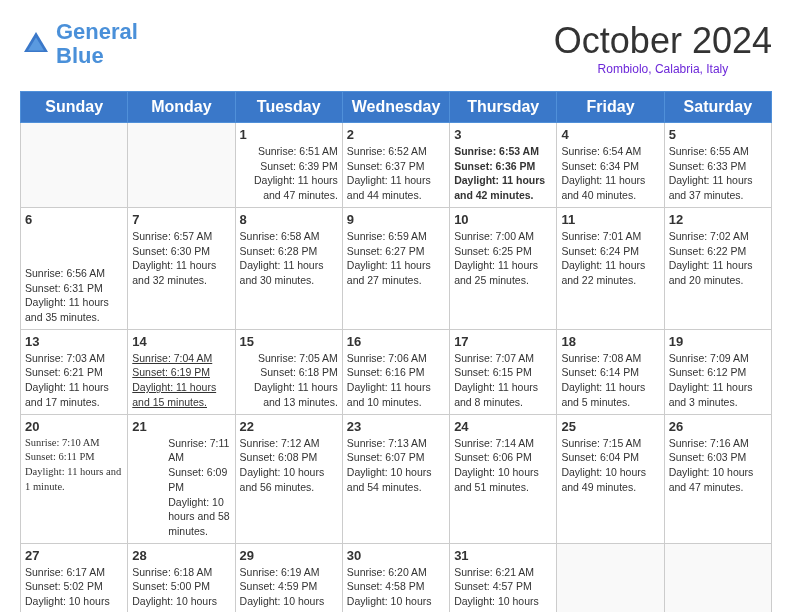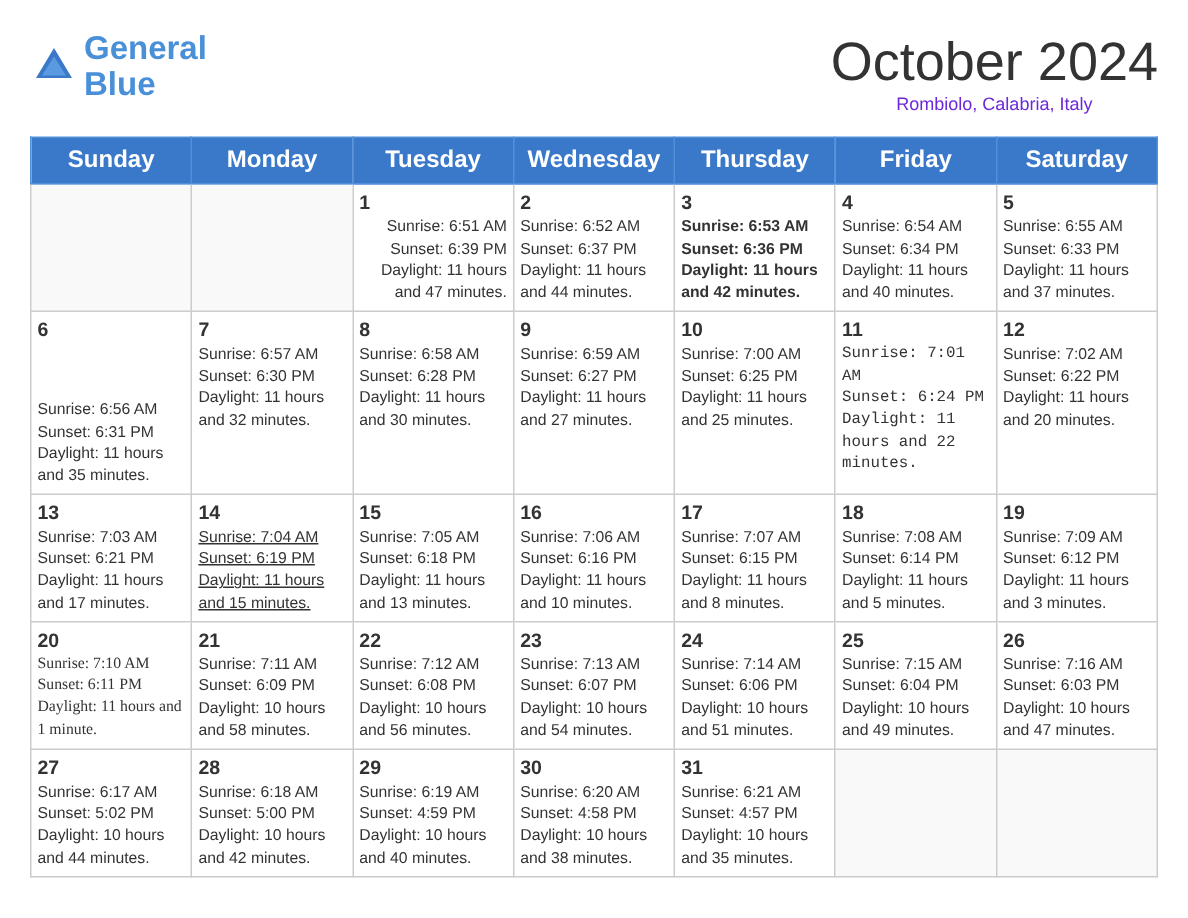--- a/index.html
+++ b/index.html
@@ -177,21 +177,21 @@
 Daylight: 11 hours and 27 minutes.</div>
         </td>
         <td>
           <div class="day-num">10</div>
           <div class="day-info" style="white-space: pre-line;">Sunrise: 7:00 AM
 Sunset: 6:25 PM
 Daylight: 11 hours and 25 minutes.</div>
         </td>
         <td>
           <div class="day-num">11</div>
-          <div class="day-info" style="white-space: pre-line; font-family: Liberation Mono, monospace;">Sunrise: 7:01 AM
+          <div class="day-info" style="white-space: pre-line;">Sunrise: 7:01 AM
 Sunset: 6:24 PM
 Daylight: 11 hours and 22 minutes.</div>
         </td>
         <td>
           <div class="day-num">12</div>
           <div class="day-info" style="white-space: pre-line;">Sunrise: 7:02 AM
 Sunset: 6:22 PM
 Daylight: 11 hours and 20 minutes.</div>
         </td>
       </tr>
@@ -203,21 +203,21 @@
 Daylight: 11 hours and 17 minutes.</div>
         </td>
         <td>
           <div class="day-num">14</div>
           <div class="day-info" style="white-space: pre-line; text-decoration: underline;">Sunrise: 7:04 AM
 Sunset: 6:19 PM
 Daylight: 11 hours and 15 minutes.</div>
         </td>
         <td>
           <div class="day-num">15</div>
-          <div class="day-info" style="white-space: pre-line;">Sunrise: 7:05 AM
+          <div class="day-info" style="white-space: pre-line; text-align: right;">Sunrise: 7:05 AM
 Sunset: 6:18 PM
 Daylight: 11 hours and 13 minutes.</div>
         </td>
         <td>
           <div class="day-num">16</div>
           <div class="day-info" style="white-space: pre-line;">Sunrise: 7:06 AM
 Sunset: 6:16 PM
 Daylight: 11 hours and 10 minutes.</div>
         </td>
         <td>
@@ -241,21 +241,21 @@
       </tr>
       <tr>
         <td>
           <div class="day-num">20</div>
           <div class="day-info" style="white-space: pre-line; font-family: Liberation Serif, serif;">Sunrise: 7:10 AM
 Sunset: 6:11 PM
 Daylight: 11 hours and 1 minute.</div>
         </td>
         <td>
           <div class="day-num">21</div>
-          <div class="day-info" style="white-space: pre-line;">Sunrise: 7:11 AM
+          <div class="day-info" style="white-space: pre-line; margin-left: 36px;">Sunrise: 7:11 AM
 Sunset: 6:09 PM
 Daylight: 10 hours and 58 minutes.</div>
         </td>
         <td>
           <div class="day-num">22</div>
           <div class="day-info" style="white-space: pre-line;">Sunrise: 7:12 AM
 Sunset: 6:08 PM
 Daylight: 10 hours and 56 minutes.</div>
         </td>
         <td>

